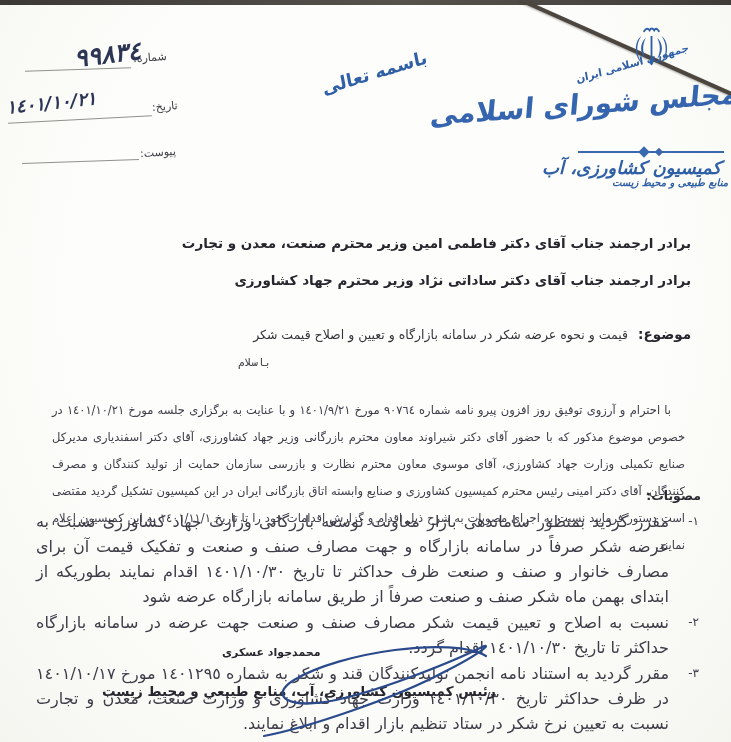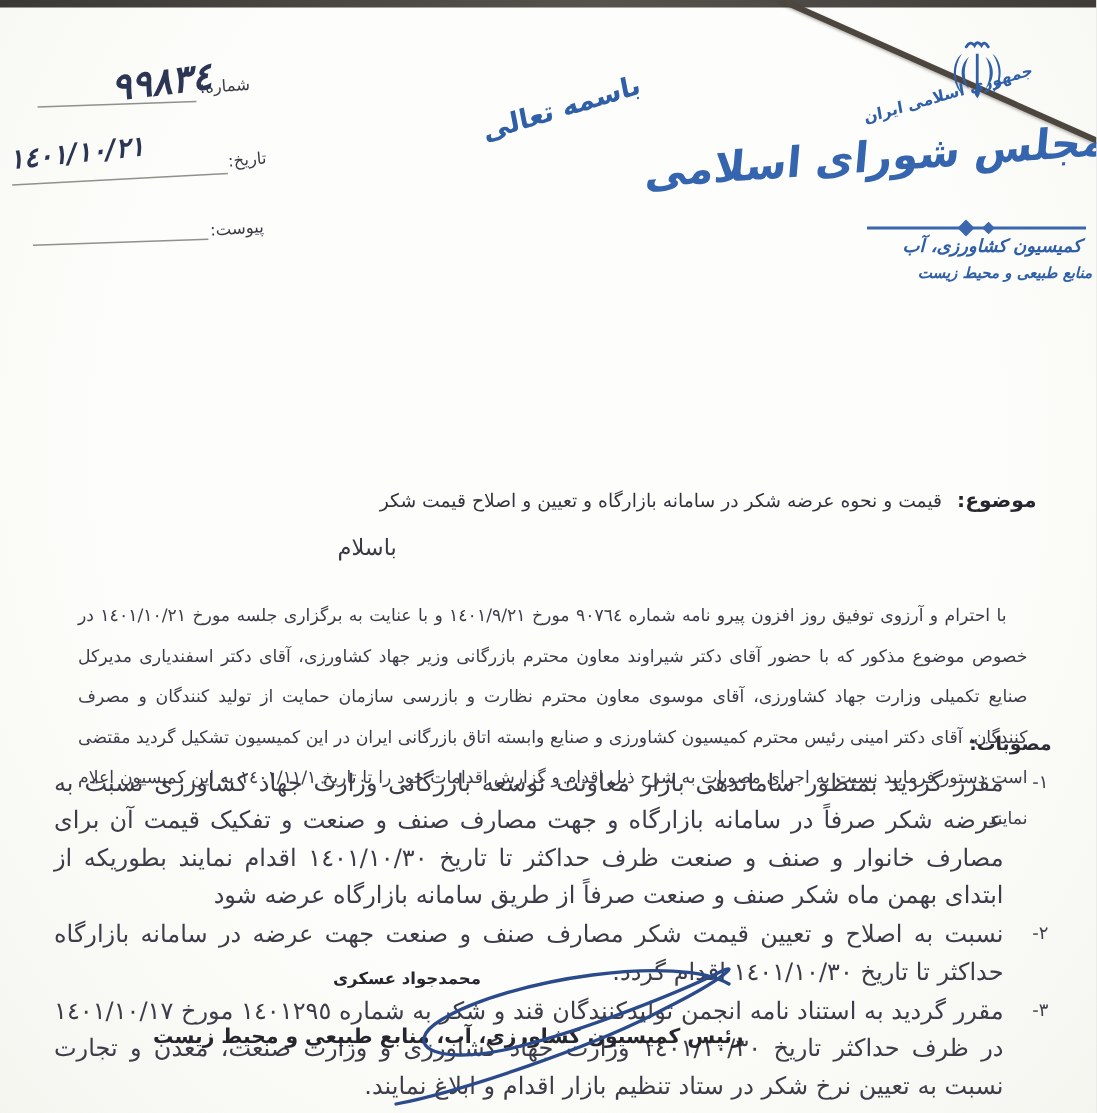--- a/index.html
+++ b/index.html
@@ -30,31 +30,31 @@
     color:var(--letterhead_blue,#2f5fa6);transform:rotate(-17deg) skewX(-6deg);white-space:nowrap;letter-spacing:1px;}
   
   .emblem{position:absolute;left:633px;top:22px;width:37px;height:50px;}
   .country{position:absolute;left:574px;top:57px;font-size:10.5px;font-weight:bold;white-space:nowrap;
     color:var(--letterhead_blue,#2f5fa6);transform:rotate(-16deg) skewX(-6deg);}
   .assembly{position:absolute;right:-8px;top:88px;font-size:28px;font-weight:bold;white-space:nowrap;
     color:#3565ae;transform:rotate(-4deg) skewX(-9deg);letter-spacing:1px;}
   .lh-divider{position:absolute;left:578px;top:151px;width:146px;height:2px;background:#3a67ae;}
   .lh-diamond{position:absolute;left:62px;top:-3px;width:8px;height:8px;background:#3a67ae;transform:rotate(45deg);}
   .lh-diamond2{position:absolute;left:78px;top:-2px;width:6px;height:6px;background:#3a67ae;transform:rotate(45deg);}
-  .comm1{position:absolute;right:10px;top:157px;font-size:12px;font-weight:bold;font-style:italic;white-space:nowrap;
+  .comm1{position:absolute;right:10px;top:157px;font-size:18px;font-weight:bold;font-style:italic;white-space:nowrap;
     color:var(--letterhead_blue,#2f5fa6);}
   .comm2{position:absolute;right:3px;top:177px;font-size:10px;font-weight:bold;font-style:italic;white-space:nowrap;
     color:var(--letterhead_blue,#2f5fa6);}
   
   .recipients{position:absolute;top:235px;right:40px;text-align:right;}
   .recipients p{margin:0 0 21px 0;font-size:13.5px;font-weight:bold;color:#26262e;white-space:nowrap;}
   
   .subject{position:absolute;top:326px;right:40px;left:30px;font-size:12.5px;color:#33333b;}
   .subject .lbl{font-weight:bold;font-size:13.5px;color:#26262e;margin-left:6px;}
-  .salutation{position:absolute;left:225px;top:356px;font-size:15px;color:#3a3a44;}
+  .salutation{position:absolute;left:238px;top:356px;font-size:11px;color:#3a3a44;font-family:Liberation Mono, monospace;}
   
   .body-par{position:absolute;top:381px;right:30px;left:36px;margin:16px;text-align:justify;
     font-size:11.5px;line-height:27px;color:#3d3d49;text-indent:14px;}
   
   .res-label{position:absolute;top:488px;right:30px;font-size:12.5px;font-weight:bold;color:#2c2c34;}
   .res-list{position:absolute;top:509px;right:32px;left:36px;margin:0;padding:0;list-style:none;}
   .res-list li{display:flex;margin:0 0 1px 0;}
   .res-list .num{flex:0 0 30px;font-size:12px;color:#3d3d49;line-height:25px;}
   .res-list .txt{flex:1;text-align:justify;font-size:16px;line-height:25px;color:#3d3d49;}
   
@@ -96,20 +96,24 @@
   </svg>
   <div class="country">جمهوری اسلامی ایران</div>
   <div class="assembly">مجلس شورای اسلامی</div>
   <div class="lh-divider">
     <span class="lh-diamond"></span>
     <span class="lh-diamond2"></span>
   </div>
   <div class="comm1">کمیسیون کشاورزی، آب</div>
   <div class="comm2">منابع طبیعی و محیط زیست</div>
 
+  <div class="recipients">
+    <p>برادر ارجمند جناب آقای دکتر فاطمی امین وزیر محترم صنعت، معدن و تجارت</p>
+    <p>برادر ارجمند جناب آقای دکتر ساداتی نژاد وزیر محترم جهاد کشاورزی</p>
+  </div>
 
   <div class="subject">
     <span class="lbl">موضوع:</span>
     <span>قیمت و نحوه عرضه شکر در سامانه بازارگاه و تعیین و اصلاح قیمت شکر</span>
   </div>
   <div class="salutation">باسلام</div>
 
   <p class="body-par">با احترام و آرزوی توفیق روز افزون پیرو نامه شماره ٩٠٧٦٤ مورخ ١٤٠١/٩/٢١ و با عنایت به برگزاری جلسه مورخ ١٤٠١/١٠/٢١ در خصوص موضوع مذکور که با حضور آقای دکتر شیراوند معاون محترم بازرگانی وزیر جهاد کشاورزی، آقای دکتر اسفندیاری مدیرکل صنایع تکمیلی وزارت جهاد کشاورزی، آقای موسوی معاون محترم نظارت و بازرسی سازمان حمایت از تولید کنندگان و مصرف کنندگان، آقای دکتر امینی رئیس محترم کمیسیون کشاورزی و صنایع وابسته اتاق بازرگانی ایران در این کمیسیون تشکیل گردید مقتضی است دستور فرمایید نسبت به اجرای مصوبات به شرح ذیل اقدام و گزارش اقدامات خود را تا تاریخ ١٤٠١/١١/١ به این کمیسیون اعلام نمایند.</p>
 
   <div class="res-label">مصوبات:</div>

